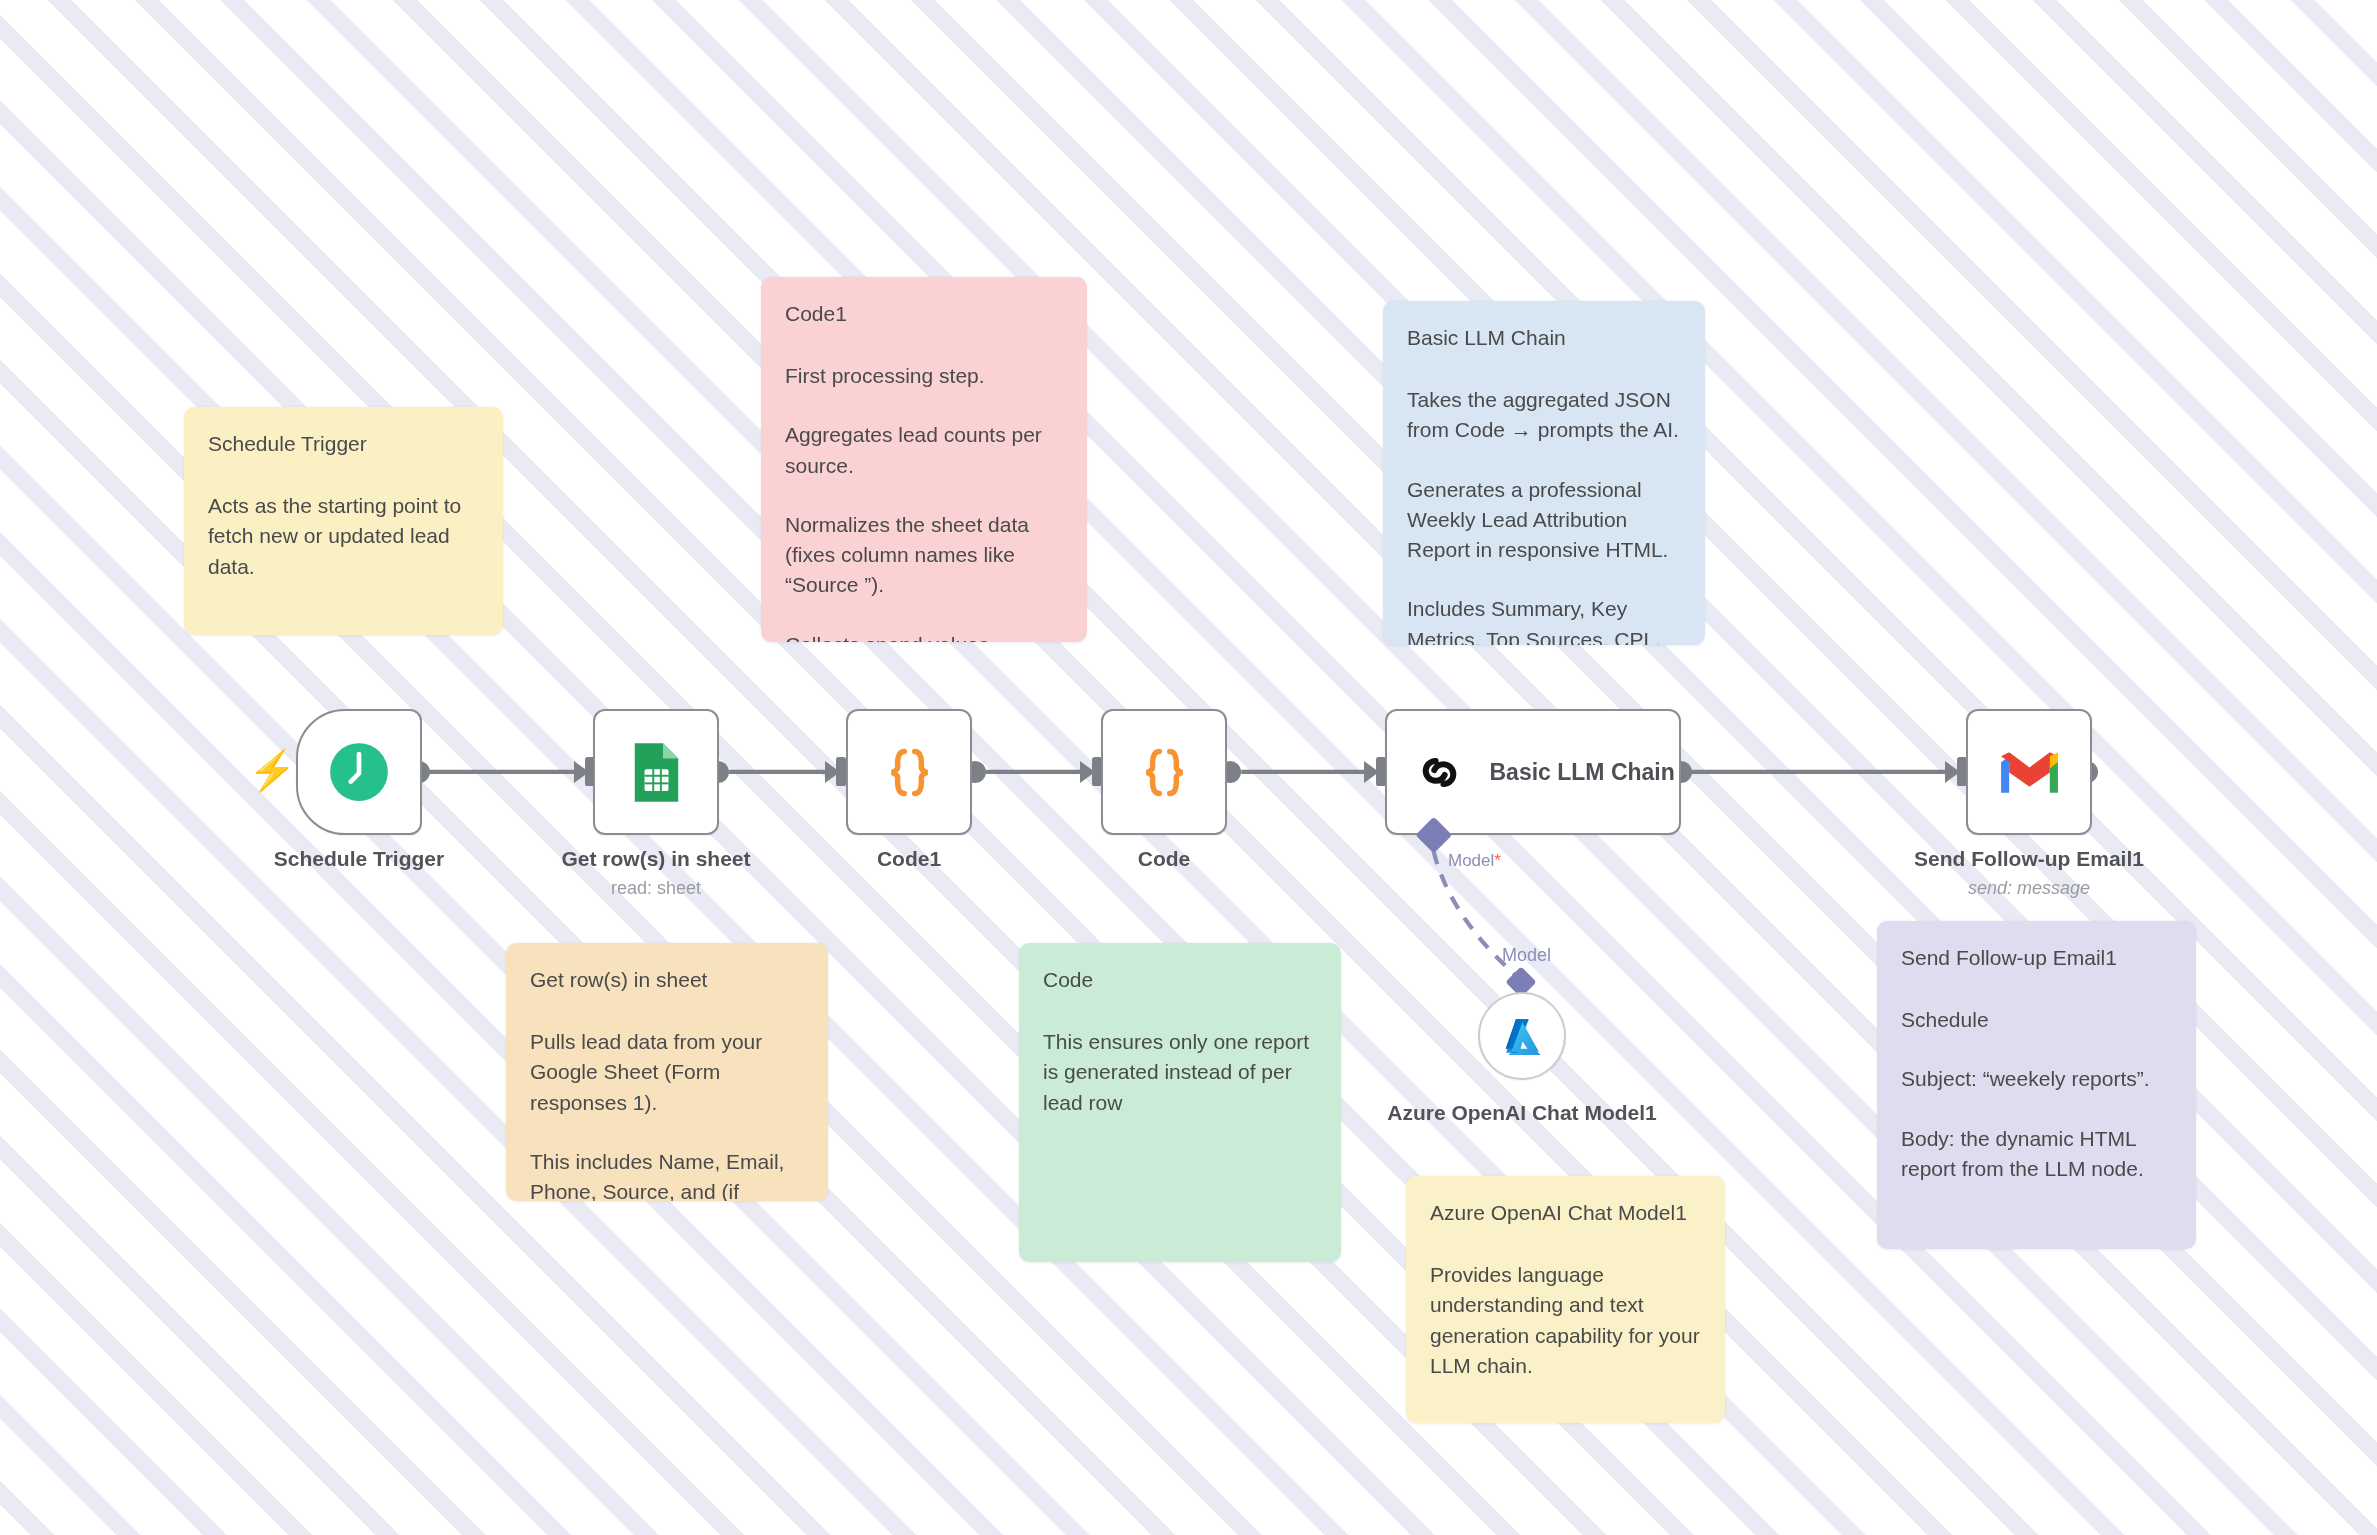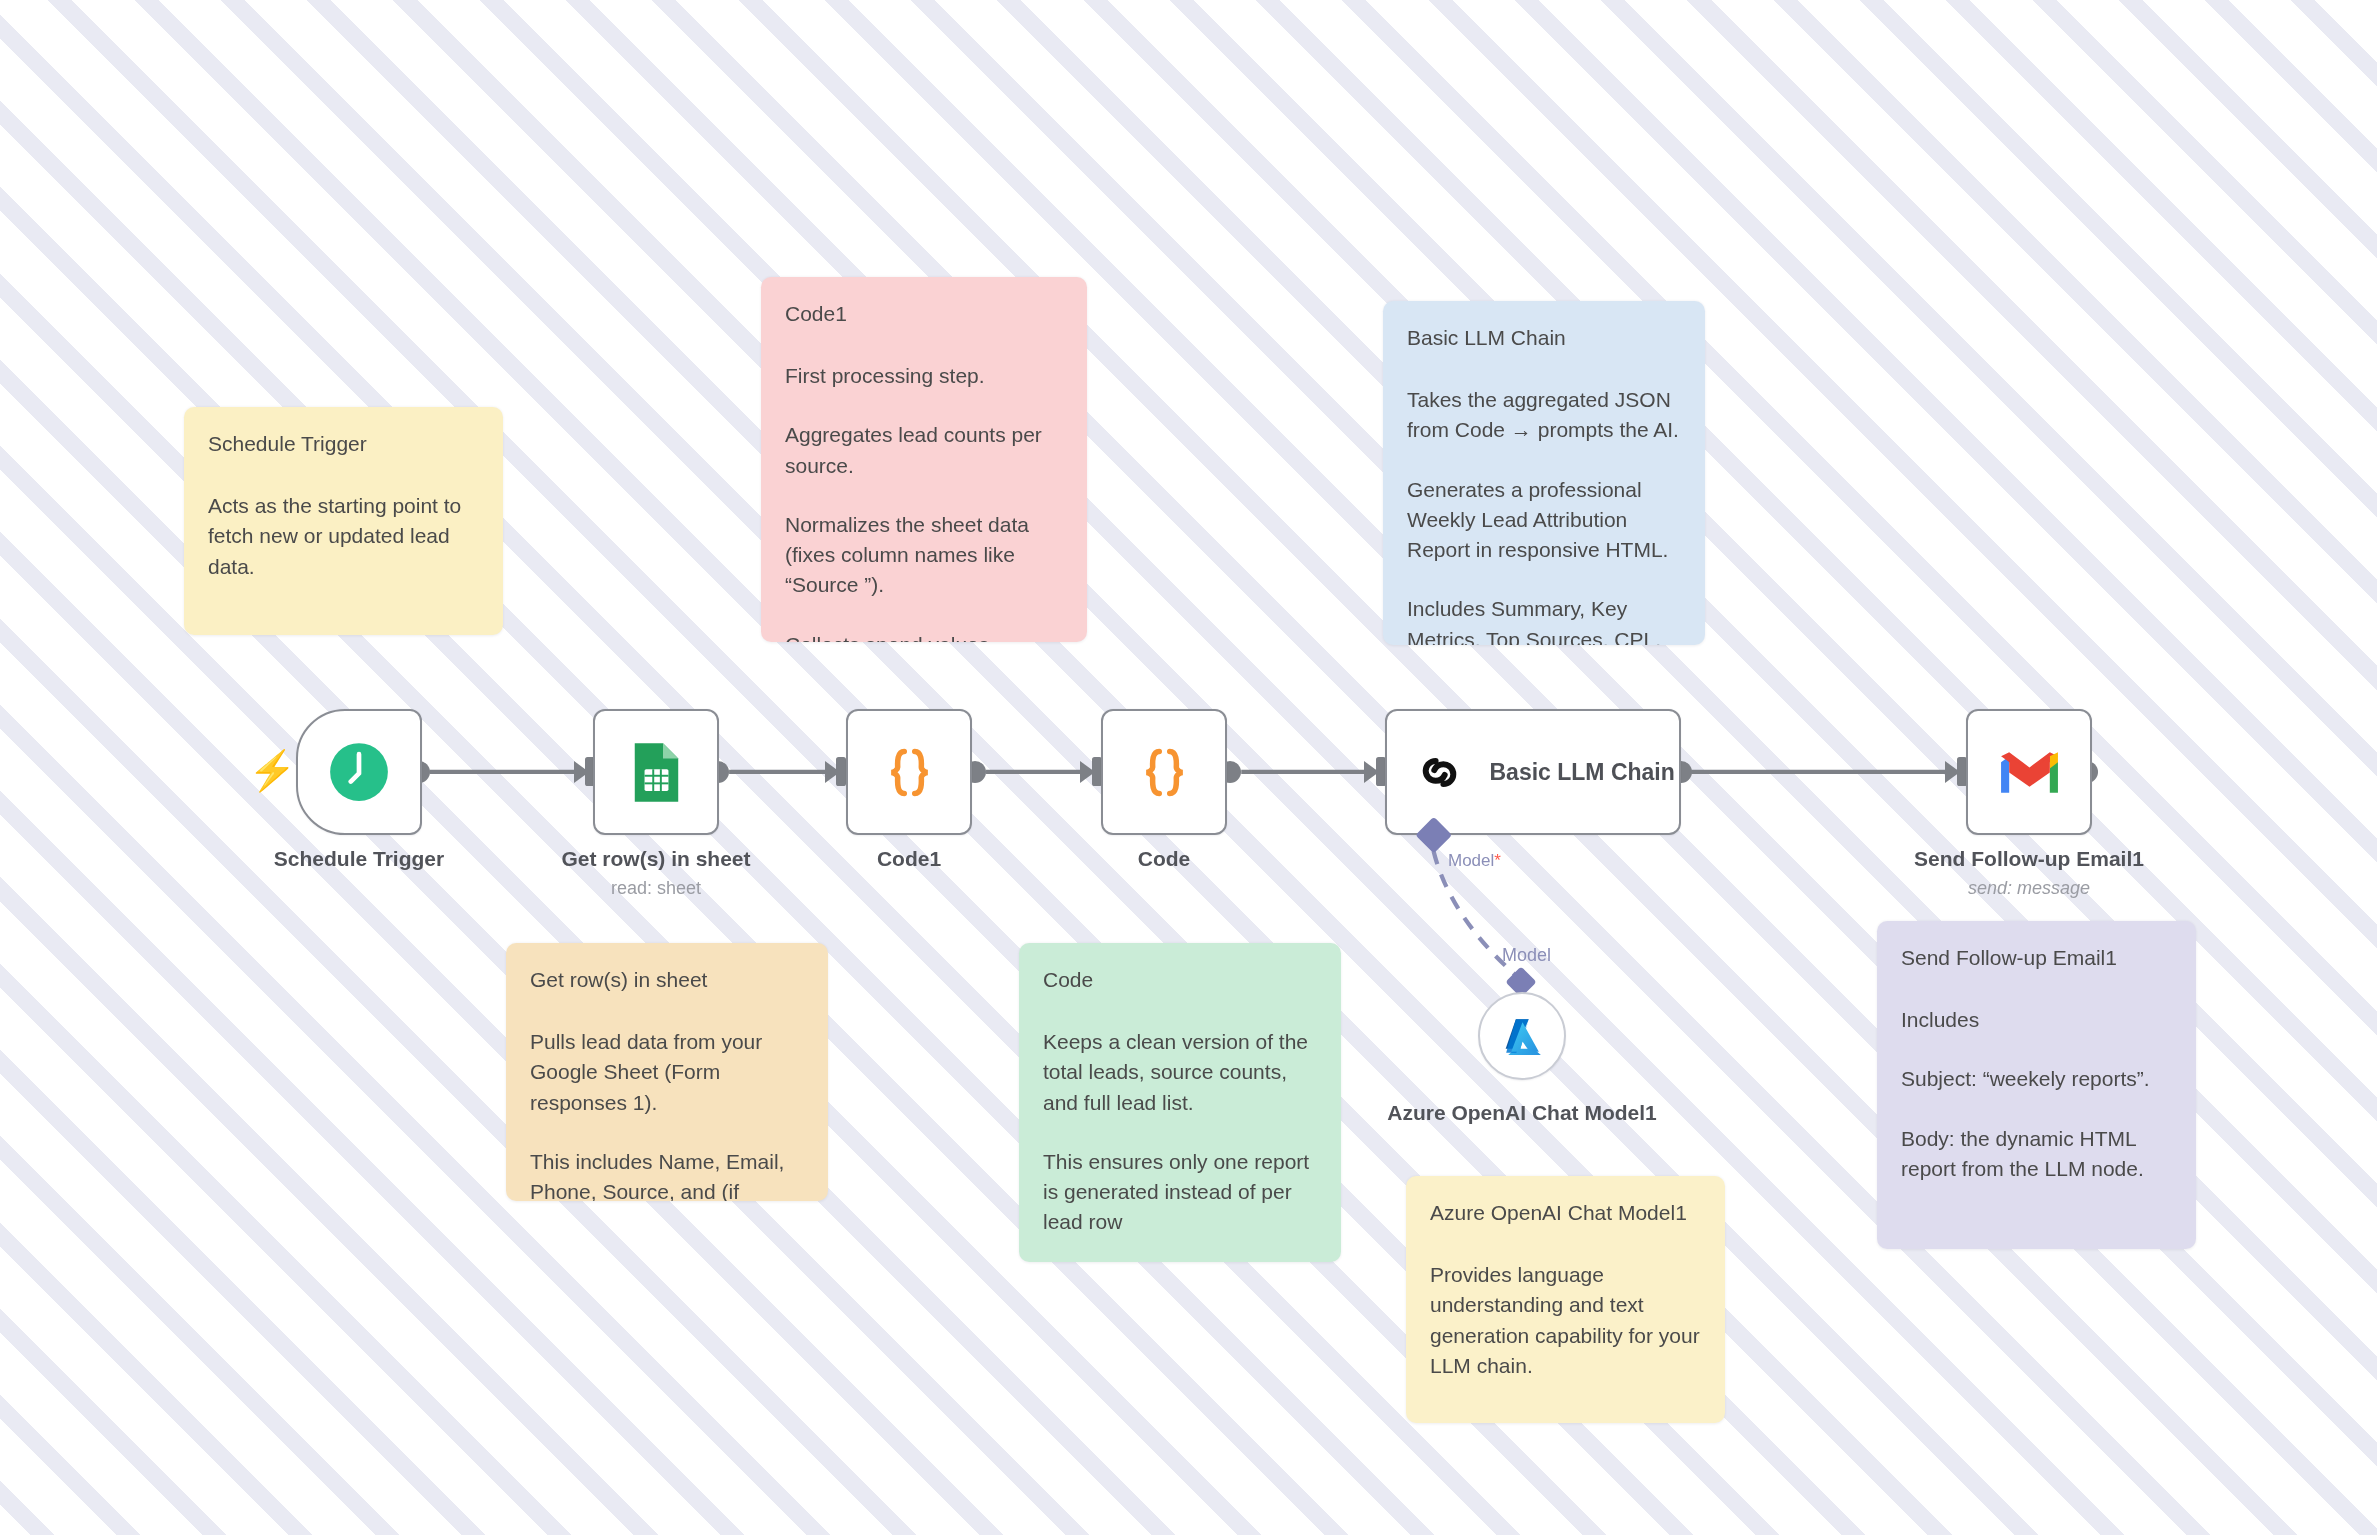--- a/index.html
+++ b/index.html
@@ -325,27 +325,26 @@
   </div>
 
   <div class="sticky orange" style="left:506px; top:943px; width:322px; height:258px;">
     <div class="sn-title">Get row(s) in sheet</div>
     <p>Pulls lead data from your Google Sheet (Form responses 1).</p>
     <p>This includes Name, Email, Phone, Source, and (if added) spend columns.</p>
   </div>
 
   <div class="sticky green" style="left:1019px; top:943px; width:322px; height:319px;">
     <div class="sn-title">Code</div>
-    <p>Keeps a clean version of the total leads, source counts, and full lead list.</p>
     <p>This ensures only one report is generated instead of per lead row</p>
   </div>
 
   <div class="sticky purple" style="left:1877px; top:921px; width:319px; height:328px;">
     <div class="sn-title">Send Follow-up Email1</div>
-    <p>Includes</p>
+    <p>Schedule</p>
     <p>Subject: “weekely reports”.</p>
     <p>Body: the dynamic HTML report from the LLM node.</p>
   </div>
 
   <div class="sticky yellow2" style="left:1406px; top:1176px; width:319px; height:247px;">
     <div class="sn-title">Azure OpenAI Chat Model1</div>
     <p>Provides language understanding and text generation capability for your LLM chain.</p>
   </div>
 
 </div>

